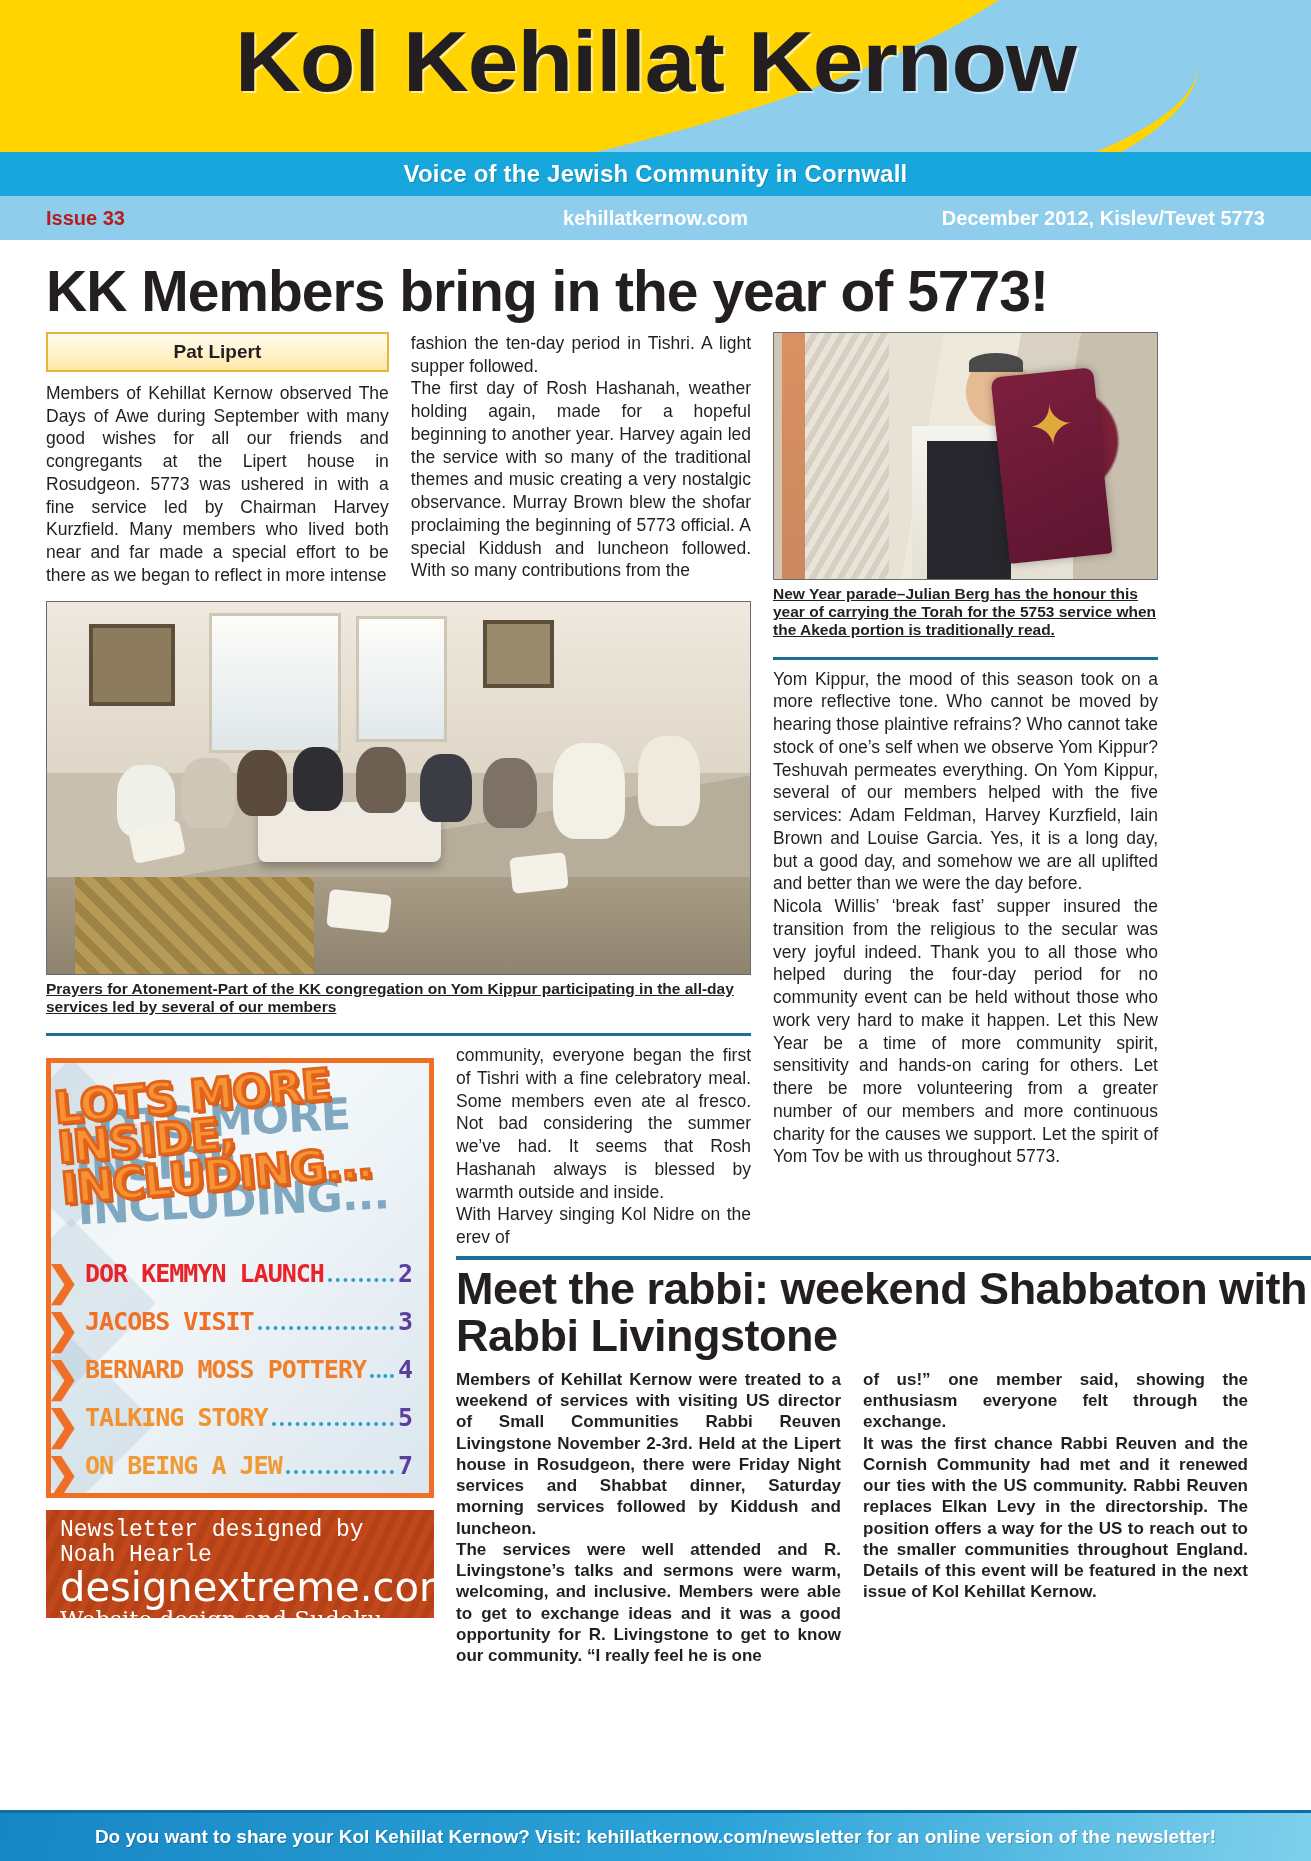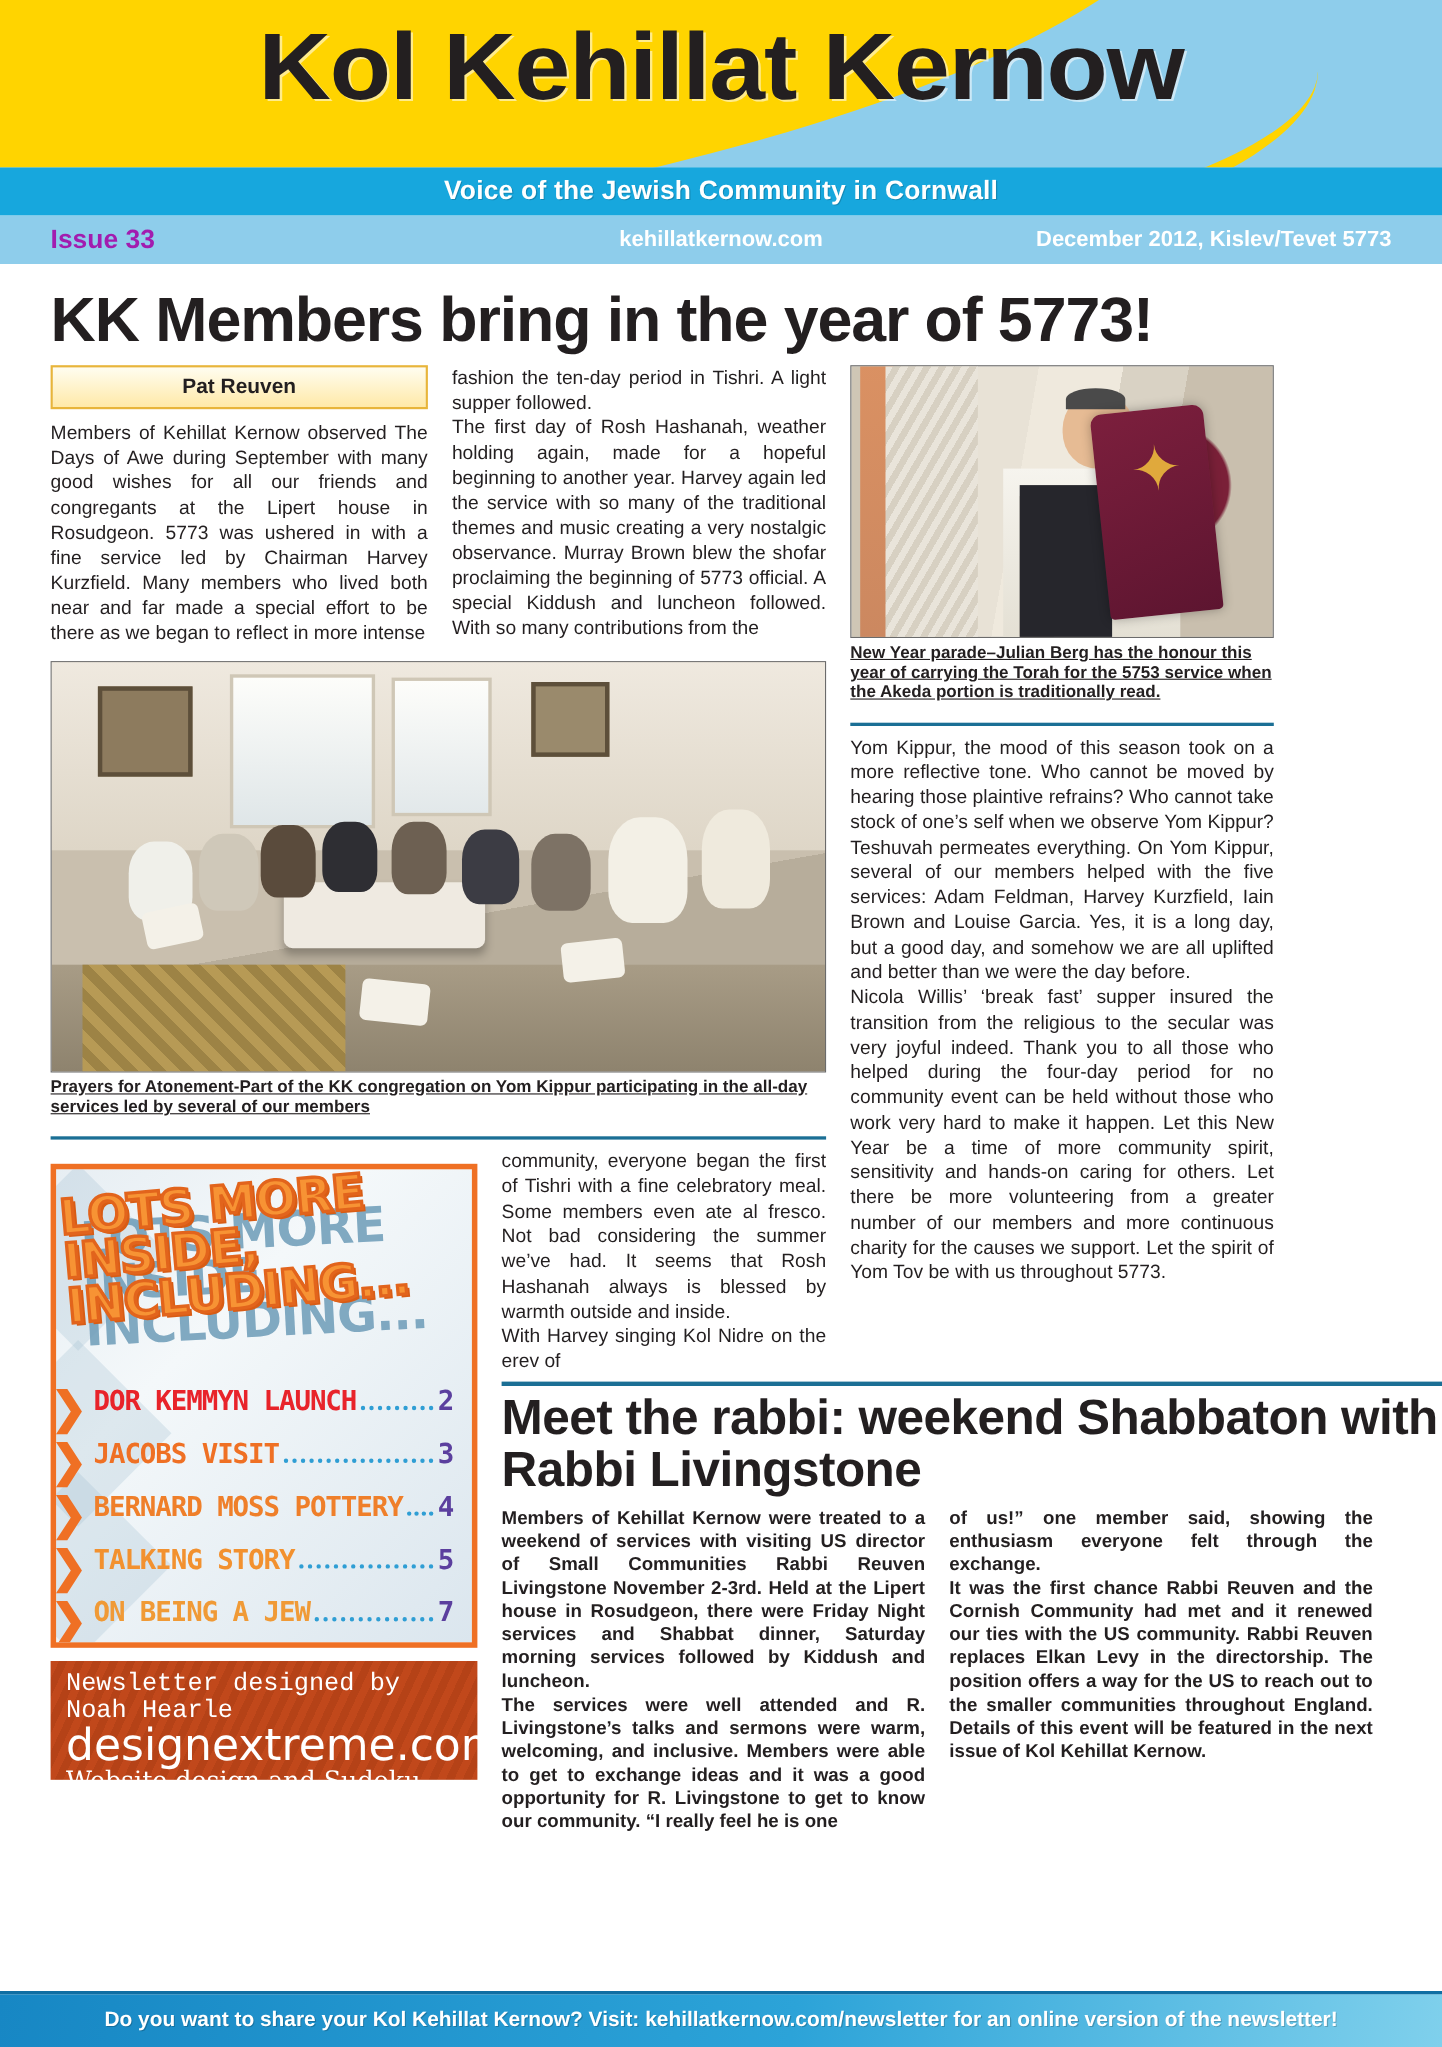--- a/index.html
+++ b/index.html
@@ -54,21 +54,21 @@
   .subbar span{
     color:#ffffff;font-weight:bold;font-size:24px;
     letter-spacing:.2px;
     text-shadow:1px 1px 0 rgba(0,0,0,.18);
   }
   .issuebar{
     width:1311px;height:44px;background:#8ecdeb;
     display:flex;align-items:center;
     position:relative;
   }
-  .issuebar .left{position:absolute;left:46px;color:#a21caf;font-weight:bold;font-size:24px;}
+  .issuebar .left{position:absolute;left:46px;color:#b91c1c;font-weight:bold;font-size:20px;}
   .issuebar .mid{position:absolute;left:0;width:1311px;text-align:center;color:#fff;font-weight:bold;font-size:20px;}
   .issuebar .right{position:absolute;right:46px;color:#fff;font-weight:bold;font-size:20px;}
 
   
   .page{position:relative;width:1311px;padding:0 46px;box-sizing:border-box;}
 
   .headline{
     font-size:57px;font-weight:bold;line-height:1.05;
     margin:22px 0 10px 0;color:#231f20;letter-spacing:-1px;
   }
@@ -215,21 +215,21 @@
 
 <div class="page">
 
   <div class="headline">KK Members bring in the year of 5773!</div>
 
   <div class="cols">
 
     <div style="width:705px">
       <div class="cols">
         <div class="colL">
-          <div class="byline">Pat Reuven</div>
+          <div class="byline">Pat Lipert</div>
           <p class="body">Members of Kehillat Kernow observed The Days of Awe during September with many good wishes for all our friends and congregants at the Lipert house in Rosudgeon. 5773 was ushered in with a fine service led by Chairman Harvey Kurzfield. Many members who lived both near and far made a special effort to be there as we began to reflect in more intense</p>
         </div>
         <div class="colR">
           <p class="body">fashion the ten-day period in Tishri. A light supper followed.</p>
           <p class="body">The first day of Rosh Hashanah, weather holding again, made for a hopeful beginning to another year. Harvey again led the service with so many of the traditional themes and music creating a very nostalgic observance. Murray Brown blew the shofar proclaiming the beginning of 5773 official. A special Kiddush and luncheon followed. With so many contributions from the</p>
         </div>
       </div>
 
       <div class="photo photoB" style="margin-top:14px;">
         <div class="pb-wall"></div>

